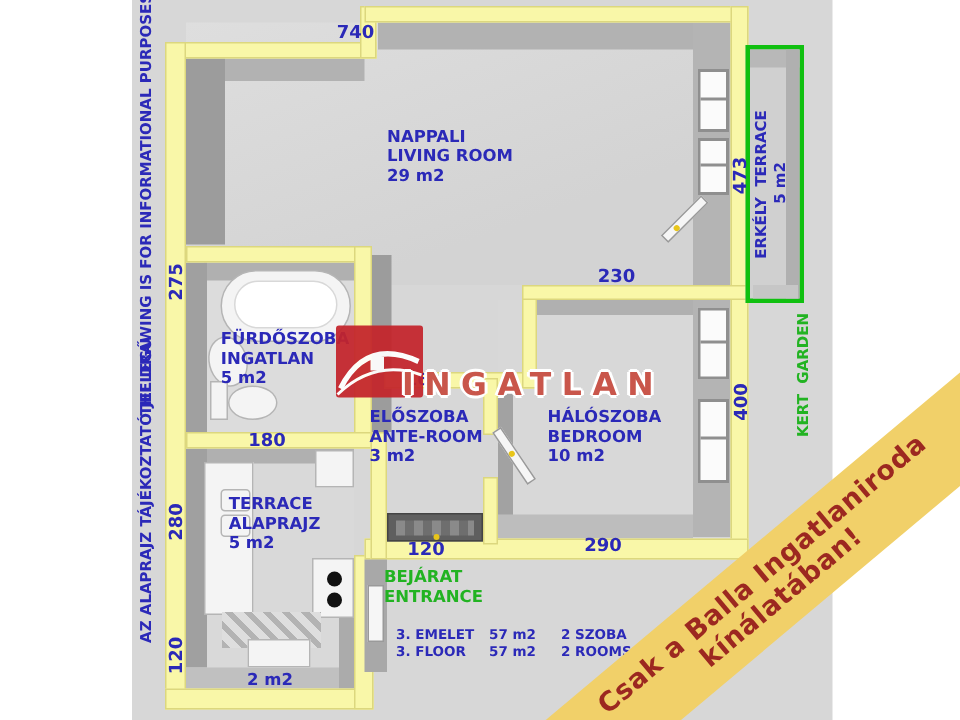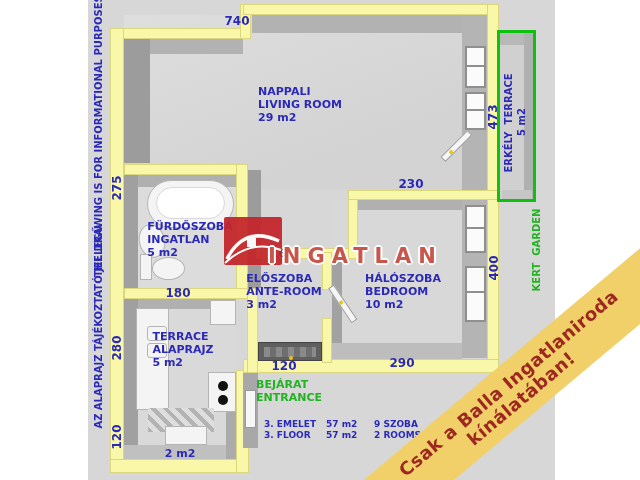--- a/index.html
+++ b/index.html
@@ -187,21 +187,21 @@
   <div class="ctext navy dim" style="left:282px;top:253px;font-size:11px;">160</div>
   <div class="vtext navy dim" style="left:117px;top:188px;">275</div>
   <div class="vtext navy dim" style="left:117px;top:348px;">280</div>
   <div class="vtext navy dim" style="left:117px;top:437px;">120</div>
   <div class="vtext navy dim" style="left:493px;top:117px;">473</div>
   <div class="vtext navy dim" style="left:494px;top:268px;">400</div>
 
   <div class="info">
     <div>3. EMELET</div>
     <div>57 m2</div>
-    <div>9 SZOBA</div>
+    <div>2 SZOBA</div>
     <div>3. FLOOR</div>
     <div>57 m2</div>
     <div>2 ROOMS</div>
   </div>
 
   <div class="logo-red" style="left:224px;top:217px;width:58px;height:48px;">
     <svg width="58" height="48" viewBox="0 0 58 48">
       <path d="M3 42 Q 20 8 55 24" stroke="#ffffff" stroke-width="3.5" fill="none"></path>
       <path d="M1 46 Q 26 22 57 33" stroke="#ffffff" stroke-width="2" fill="none"></path>
       <rect x="23" y="21" width="9" height="9" fill="#ffffff"></rect>

